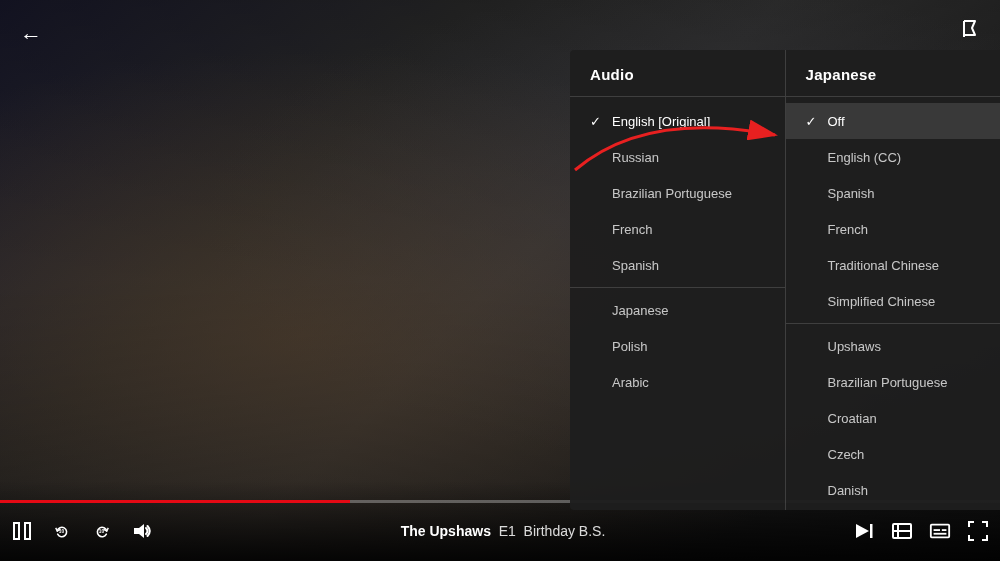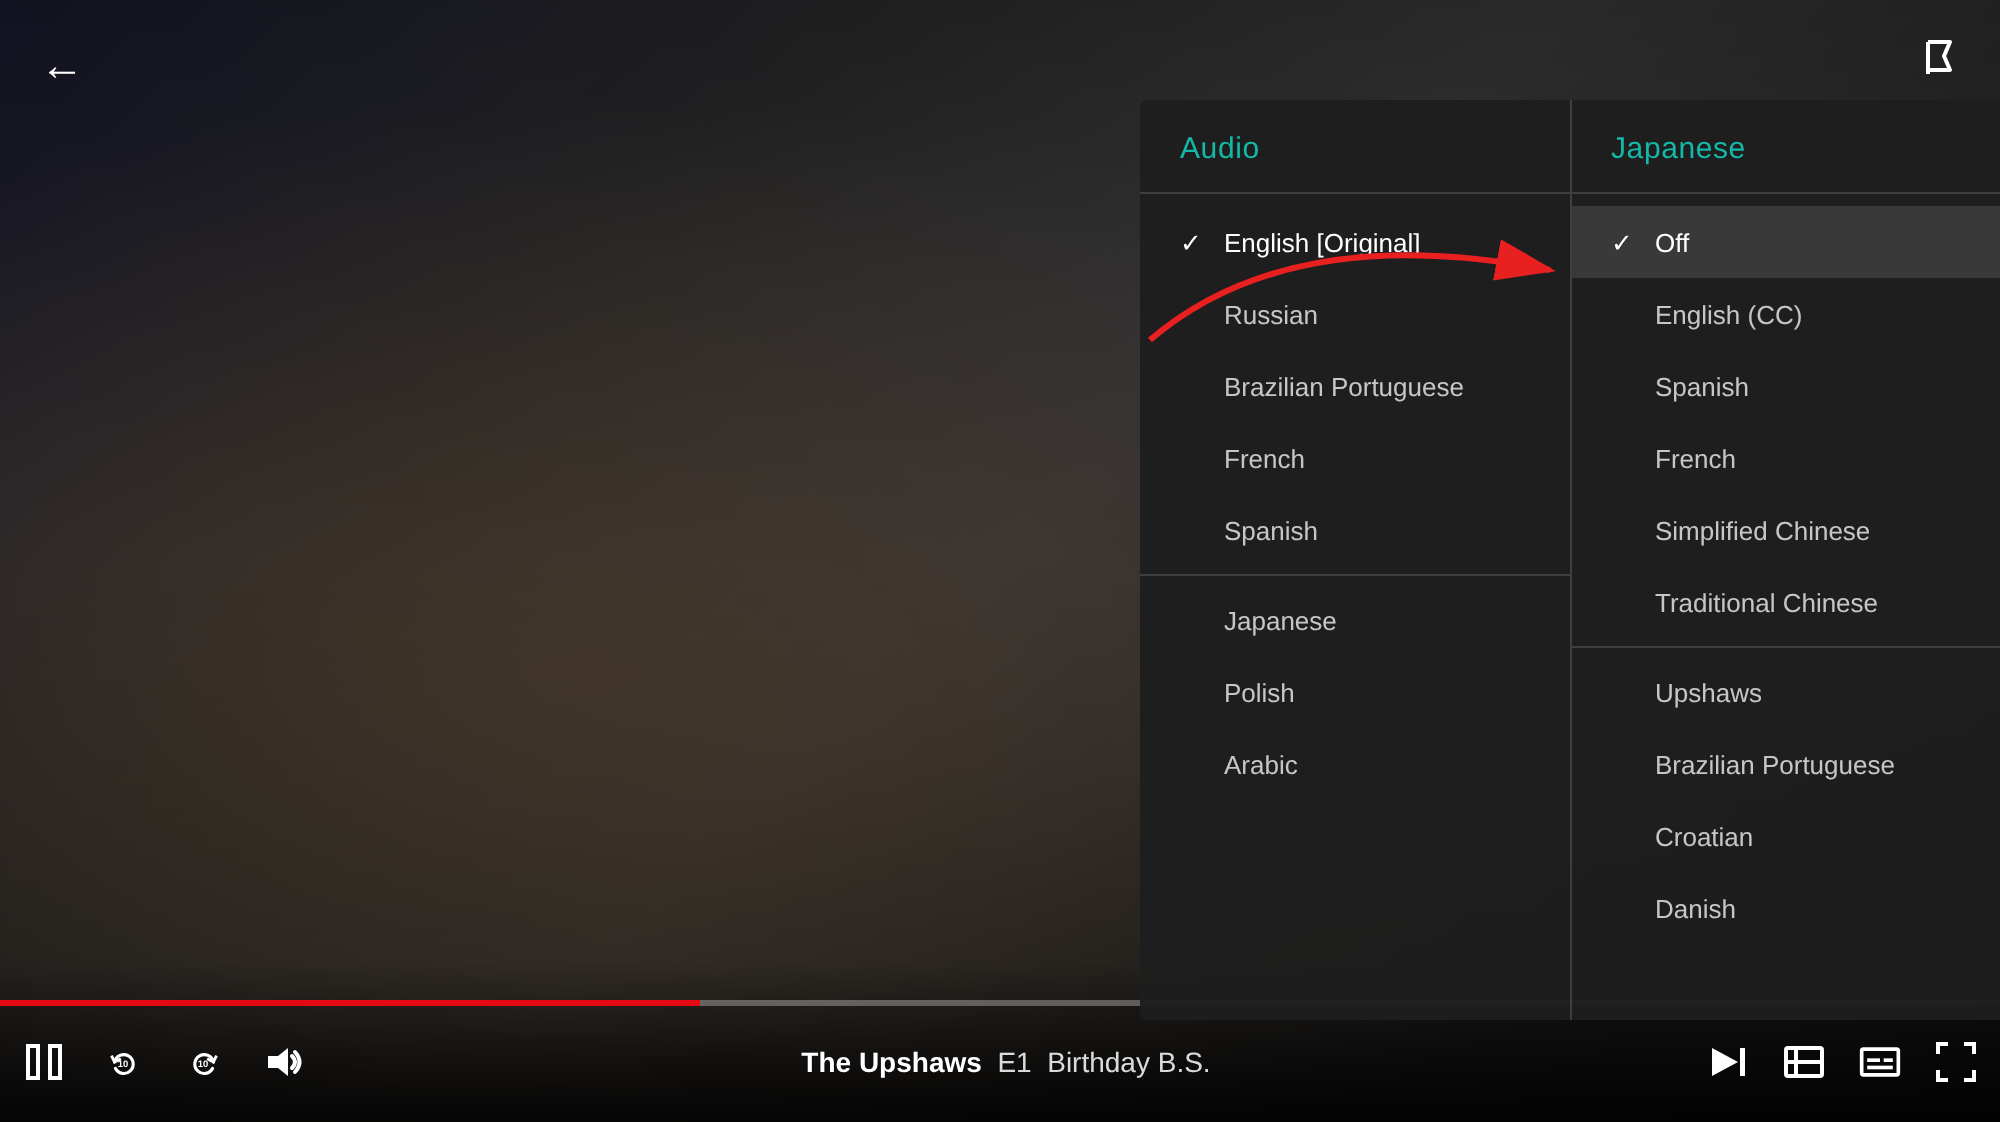--- a/index.html
+++ b/index.html
@@ -86,23 +86,23 @@
     .panel-col {
       flex: 1;
       padding: 16px 20px 12px;
     }
 
     .panel-col:first-child {
       border-right: 1px solid rgba(255,255,255,0.15);
     }
 
     .panel-col-title {
-      color: #14b8a6;
+      color: #ffffff;
       font-size: 15px;
-      font-weight: 400;
+      font-weight: 700;
       letter-spacing: 0.3px;
     }
 
     .panel-body {
       display: flex;
       flex: 1;
       overflow: hidden;
     }
 
     .panel-list {
@@ -321,38 +321,42 @@
         <div class="panel-item">
           <span class="check-icon"></span>
           <span>Spanish</span>
         </div>
         <div class="panel-item">
           <span class="check-icon"></span>
           <span>French</span>
         </div>
         <div class="panel-item">
           <span class="check-icon"></span>
+          <span>Traditional Chinese</span>
+        </div>
+        <div class="panel-item">
+          <span class="check-icon"></span>
           <span>Simplified Chinese</span>
         </div>
-        <div class="panel-item">
-          <span class="check-icon"></span>
-          <span>Traditional Chinese</span>
-        </div>
         <div class="panel-divider"></div>
         <div class="panel-item">
           <span class="check-icon"></span>
           <span>Upshaws</span>
         </div>
         <div class="panel-item">
           <span class="check-icon"></span>
           <span>Brazilian Portuguese</span>
         </div>
         <div class="panel-item">
           <span class="check-icon"></span>
           <span>Croatian</span>
+        </div>
+        <div class="panel-item">
+          <span class="check-icon"></span>
+          <span>Czech</span>
         </div>
         <div class="panel-item">
           <span class="check-icon"></span>
           <span>Danish</span>
         </div>
       </div>
   </div>
 </div>
 
 <svg class="arrow-svg" width="220" height="100" viewBox="0 0 220 100">

